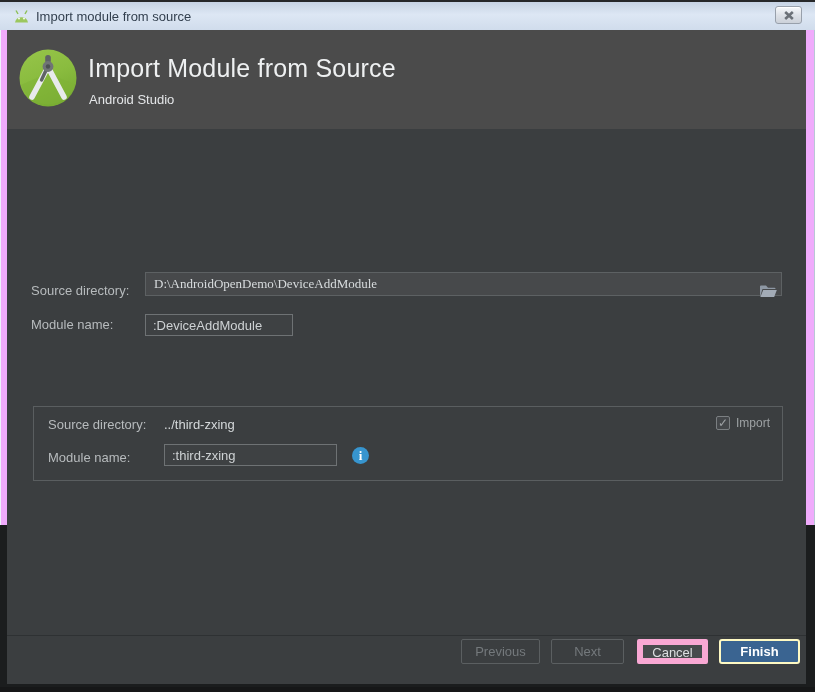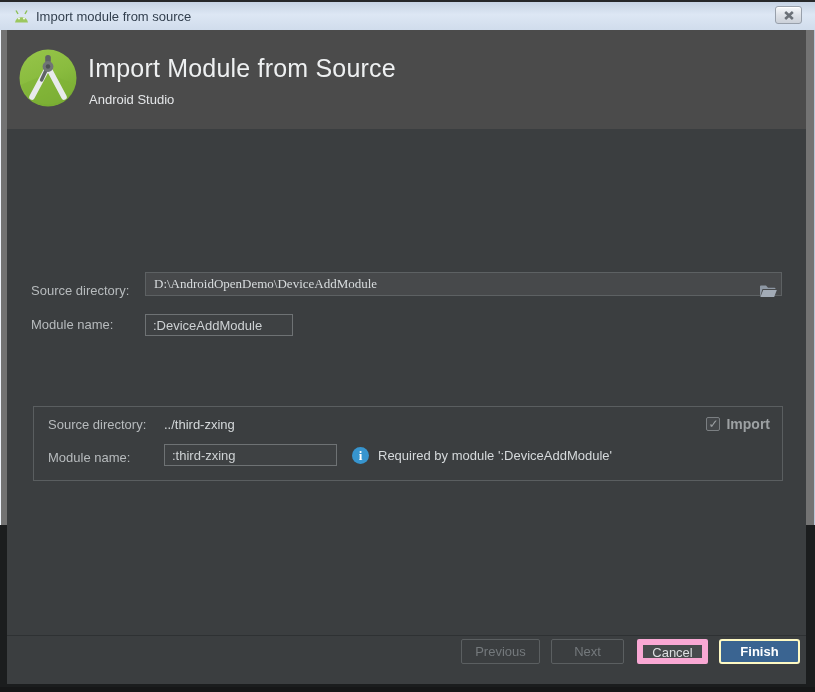--- a/index.html
+++ b/index.html
@@ -8,21 +8,21 @@
     position: relative;
     background: #1b1d1e;
     font-family: "Liberation Sans", sans-serif;
     overflow: hidden;
   }
 
   
   #window {
     position: absolute; left: 0; top: 0;
     width: 815px; height: 525px;
-    background: #737373;
+    background: #f0abfc;
     border-top: 2px solid #26282a;
     box-shadow: inset -1px 0 0 #b9c6d6, inset 1px 0 0 #eef3fa;
   }
 
   
   .titlebar {
     position: absolute; left: 0; top: 0; width: 100%; height: 28px;
     background: linear-gradient(#c6d3e4, #dde7f4 45%, #d0dcec);
     display: flex; align-items: center;
   }
@@ -102,21 +102,21 @@
   .import-wrap {
     position: absolute; right: 12px; top: 9px;
     display: flex; align-items: center; gap: 6px;
   }
   .checkbox {
     width: 14px; height: 14px;
     background: #44474a; border: 1px solid #7b7f82; border-radius: 2px;
     display: flex; align-items: center; justify-content: center;
     color: #9da1a4; font-size: 12px; line-height: 1; cursor: default;
   }
-  .import-label { font-size: 14px; color: #9da1a3; font-weight: bold; }
+  .import-label { font-size: 12px; color: #9da1a3; }
   .req-mod-label { position: absolute; left: 14px; top: 40px; line-height: 22px; }
   .req-mod-field {
     position: absolute; left: 130px; top: 37px; width: 173px; height: 22px;
     background: #3e4143; border: 1px solid #6e7274;
     color: #ced2d4; font-size: 13px; font-family: Liberation Sans, sans-serif;
     padding: 0 7px; outline: none;
   }
   .info-icon {
     position: absolute; left: 318px; top: 40px;
     width: 17px; height: 17px; border-radius: 50%;
@@ -224,21 +224,20 @@
         </div>
         <span class="import-label">Import</span>
       </div>
 
       <div class="label req-mod-label">Module name:</div>
       <input class="req-mod-field" type="text" value=":third-zxing" style="">
 
       <div class="info-icon">
         <span>i</span>
       </div>
-      <div class="value-text info-text">Required by module ':DeviceAddModule'</div>
     </div>
 
     <div class="button-bar">
       <button class="btn btn-disabled btn-prev" disabled="">Previous</button>
       <button class="btn btn-disabled btn-next" disabled="">Next</button>
       <button class="btn btn-cancel">Cancel</button>
       <button class="btn btn-finish">Finish</button>
     </div>
 
   </div>

